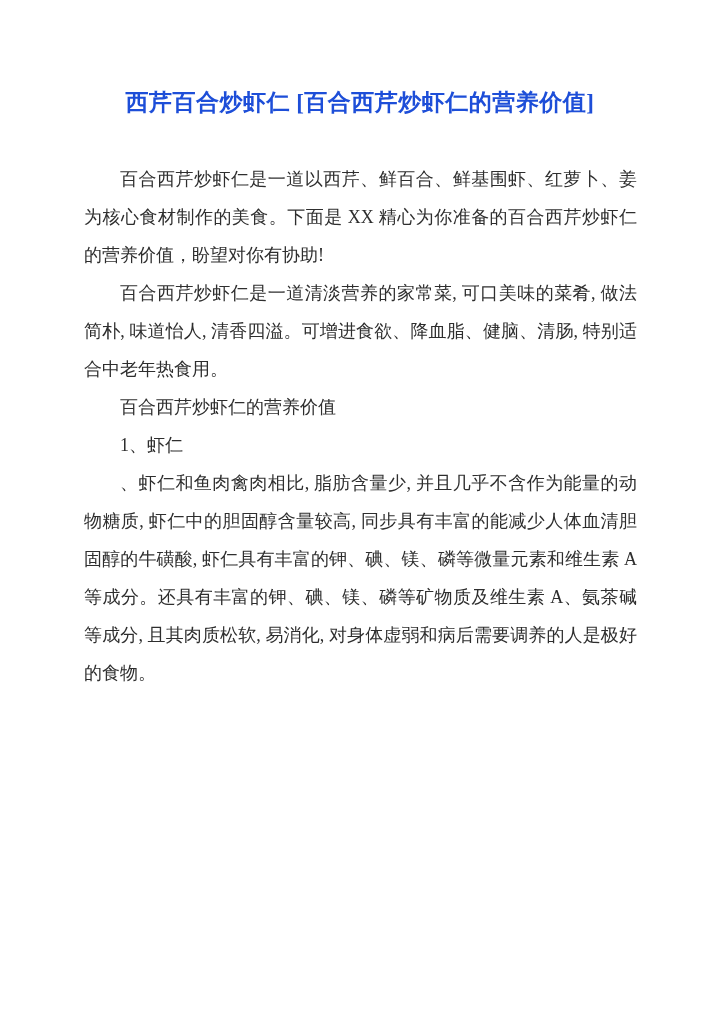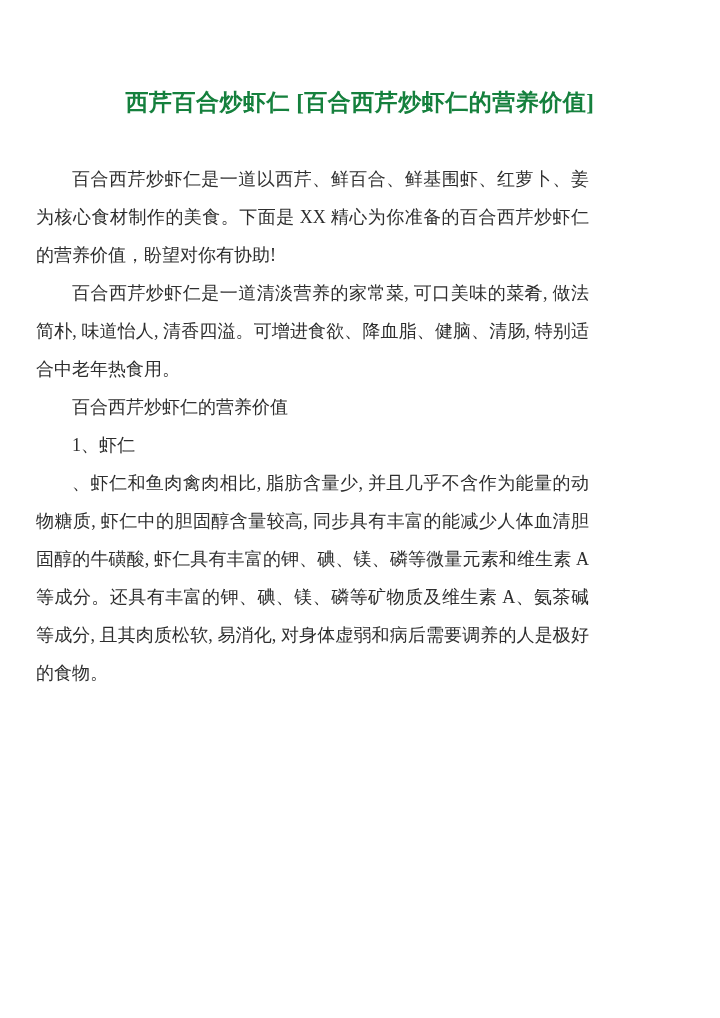--- a/index.html
+++ b/index.html
@@ -17,24 +17,24 @@
     color: #2e2e2e;
   }
   .doc-title {
     margin: 0;
     padding-top: 88px;
     font-size: 23px;
     line-height: 30px;
     font-weight: 700;
     text-align: center;
     letter-spacing: 0.5px;
-    color: #15803d;
+    color: #1d4ed8;
   }
   .doc-body {
-    margin: 42px 0 0 36px;
+    margin: 42px 0 0 84px;
     width: 553px;
     font-size: 18px;
     line-height: 38px;
     text-align: justify;
   }
   .doc-body p {
     margin: 0;
     padding: 0;
     text-indent: 2em;
   }

